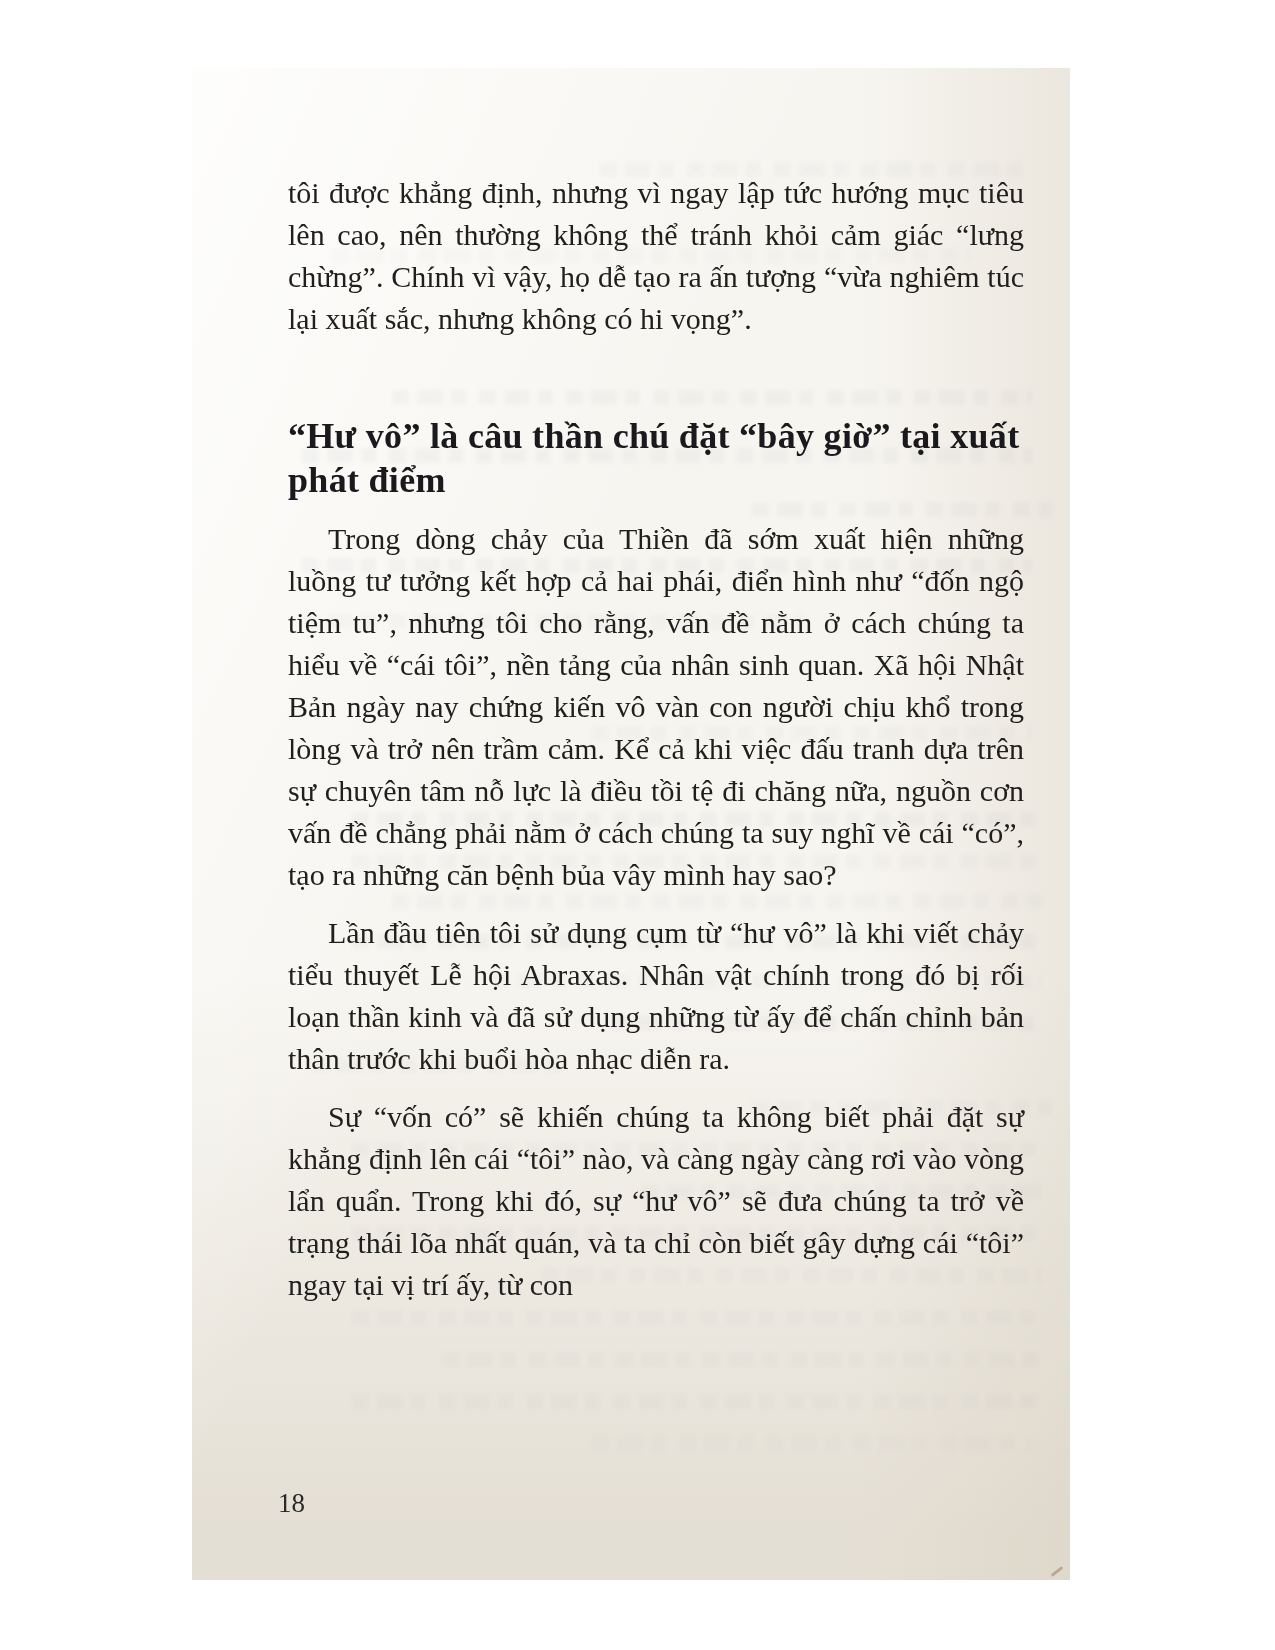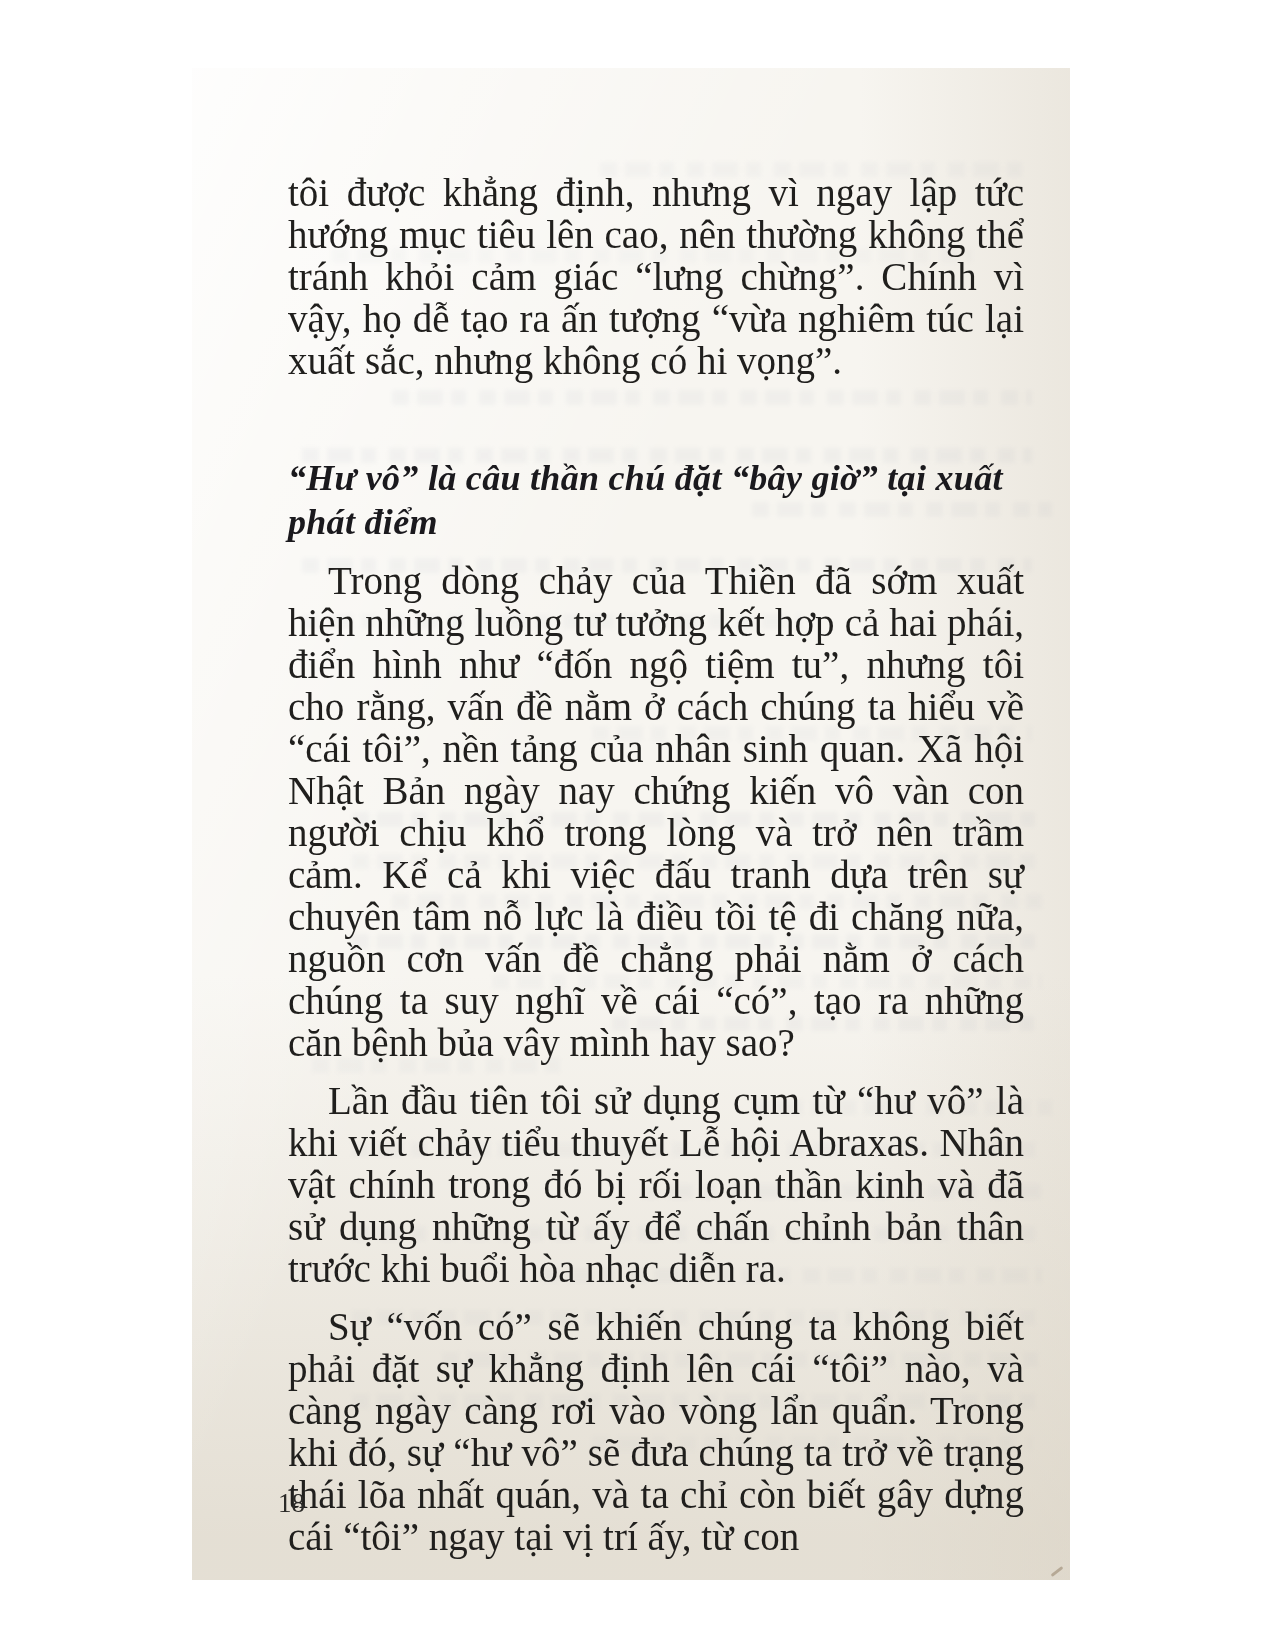--- a/index.html
+++ b/index.html
@@ -38,31 +38,30 @@
 
   .text-col {
     position: absolute;
     left: 96px; top: 104px;
     width: 736px;
     z-index: 1;
   }
 
   p.body {
     margin: 0 0 11px 0;
-    font-size: 39px;
+    font-size: 30px;
     line-height: 42px;
     text-align: justify;
     color: var(--ink, #201f1d);
   }
   p.indent { text-indent: 40px; margin-top: 16px; }
   .italic { }
 
   h2.heading {
     margin: 74px 0 14px 0;
-    font-style: italic;
     font-weight: 700;
     font-size: 36px;
     line-height: 44px;
     letter-spacing: 0.3px;
     color: #1a191d;
     text-align: left;
   }
 
   .page-number {
     position: absolute;

